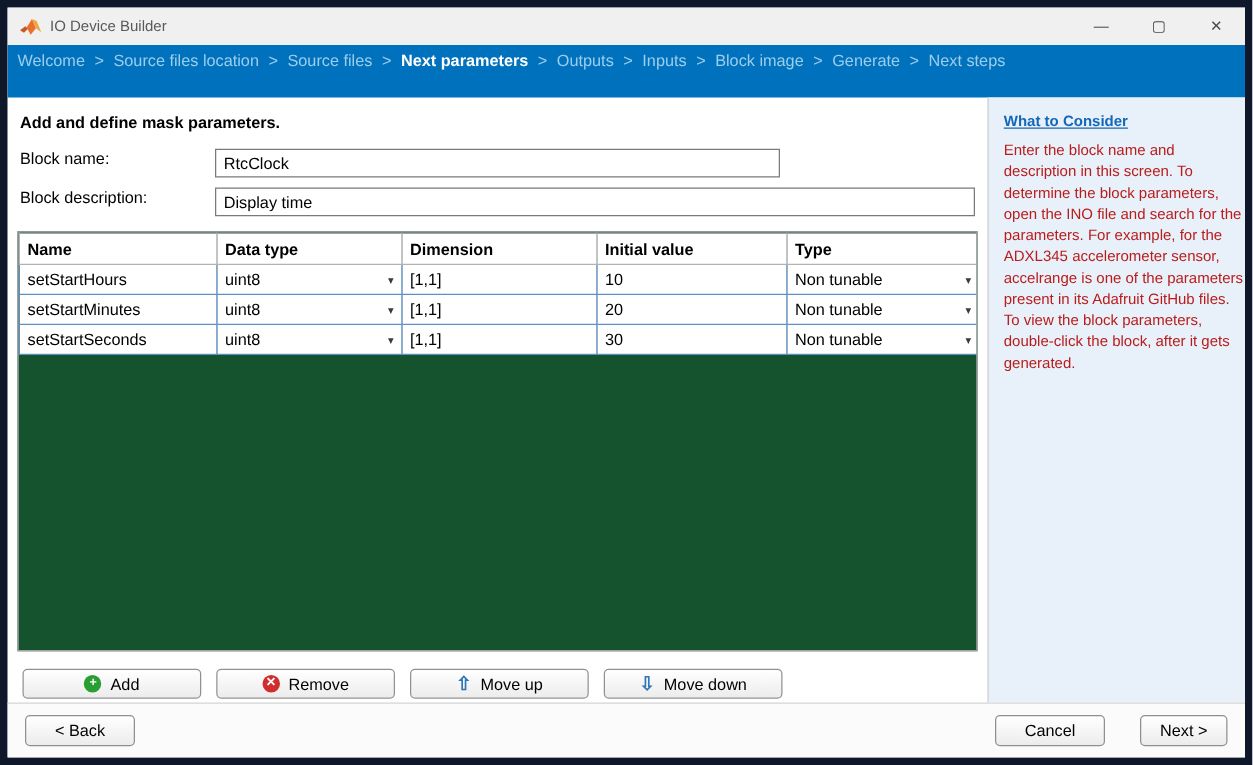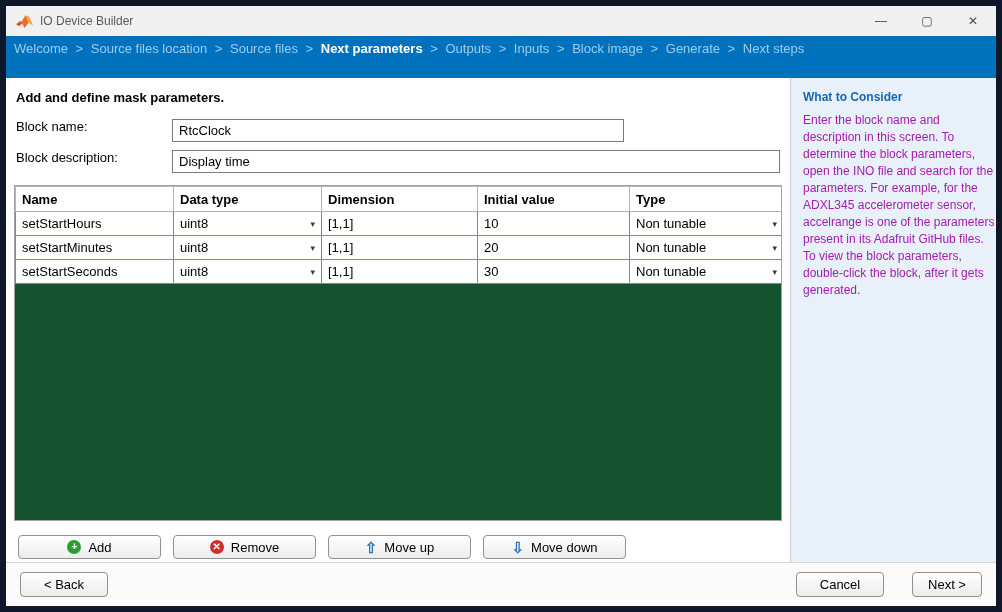--- a/index.html
+++ b/index.html
@@ -18,22 +18,22 @@
   .breadcrumb { flex:0 0 42px; background:#0072bd; padding:5px 0 0 8px; font-size:13px; white-space:nowrap; }
   .bc-item { color:#9ccdec; margin:0 2px; cursor:default; }
   .bc-item:first-child { margin-left:0; }
   .bc-item.active { color:#ffffff; font-weight:bold; }
   .bc-sep { color:#9ccdec; margin:0 2px; }
 
   
   .main-row { flex:1 1 auto; display:flex; min-height:0; }
   .content { flex:1 1 auto; padding:8px; }
   .sidebar { flex:0 0 218px; background:#e8f1f9; border-left:1px solid #cfcfcf; padding:12px 12px 10px 12px; }
-  .sidebar-title { color:#1467b8; font-weight:bold; font-size:12px; margin-bottom:8px; }
-  .sidebar-body { font-size:12px; color:#a21caf; line-height:1.42; }
+  .sidebar-title { color:#1467b8; font-weight:bold; font-size:12px; margin-bottom:8px;text-decoration:underline; }
+  .sidebar-body { font-size:12px; color:#b91c1c; line-height:1.42; }
 
   .heading { font-size:13px; font-weight:bold; margin:4px 0 14px 2px; color:#000; }
   .field-row { display:flex; align-items:flex-start; margin-bottom:8px; }
   .field-label { width:158px; font-size:13px; color:#000; padding-left:2px; }
   input.text { height:23px; border:1px solid #7a7a7a; font-size:13px; padding:0 6px; font-family:inherit; background:#fff; }
   .w-name { width:452px; }
   .w-desc { width:608px; }
 
   
   .table-wrap { margin-top:12px; width:768px; height:336px; border:1px solid #a3a3a3; background:#14532d; overflow:hidden; }

